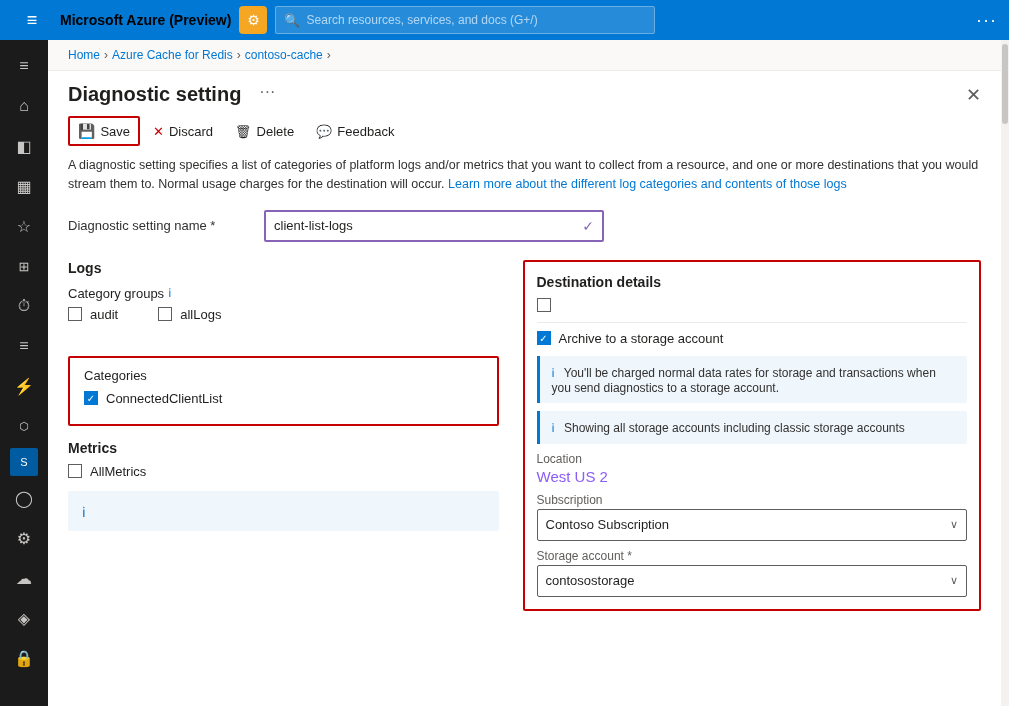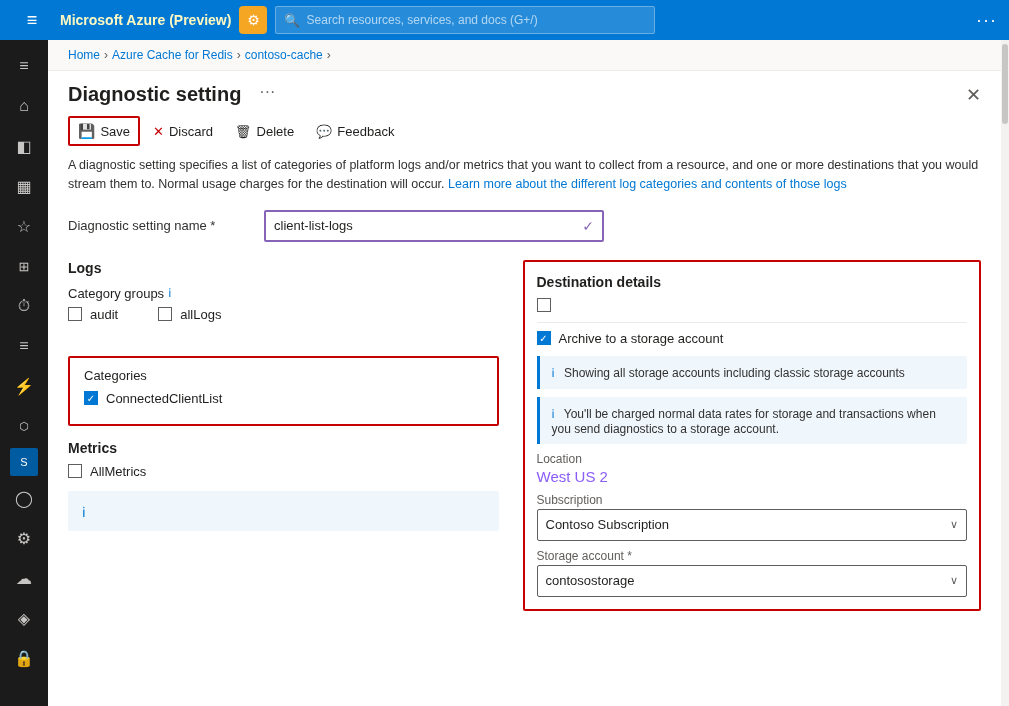--- a/index.html
+++ b/index.html
@@ -11,21 +11,21 @@
       height: 40px;
       display: flex;
       align-items: center;
       padding: 0 12px;
       color: white;
       gap: 8px;
     }
     .top-bar-brand {
       font-size: 14px;
       font-weight: 600;
-      color: #fef9c3;
+      color: #000000;
       flex: 0 0 auto;
     }
     .top-bar-icon {
       width: 28px;
       height: 28px;
       background: #f5a623;
       border-radius: 4px;
       display: flex;
       align-items: center;
       justify-content: center;
@@ -501,26 +501,26 @@
 
         <hr class="divider">
 
         <div class="checkbox-row" style="margin-bottom: 10px;">
           <div class="checkbox-checked">✓</div>
           <span>Archive to a storage account</span>
         </div>
 
         <div class="info-box">
           <span style="color:#0078d4; margin-right:6px;">ℹ</span>
-          <span>Showing all storage accounts including classic storage accounts</span>
+          <span>You'll be charged normal data rates for storage and transactions when you send diagnostics to a storage account.</span>
         </div>
 
         <div class="info-box">
           <span style="color:#0078d4; margin-right:6px;">ℹ</span>
-          <span>You'll be charged normal data rates for storage and transactions when you send diagnostics to a storage account.</span>
+          <span>Showing all storage accounts including classic storage accounts</span>
         </div>
 
         <div class="field-label">Location</div>
         <div class="field-value">West US 2</div>
 
         <div class="field-label">Subscription</div>
         <div class="dropdown-field">
           <span>Contoso Subscription</span>
           <span class="dropdown-chevron">∨</span>
         </div>

